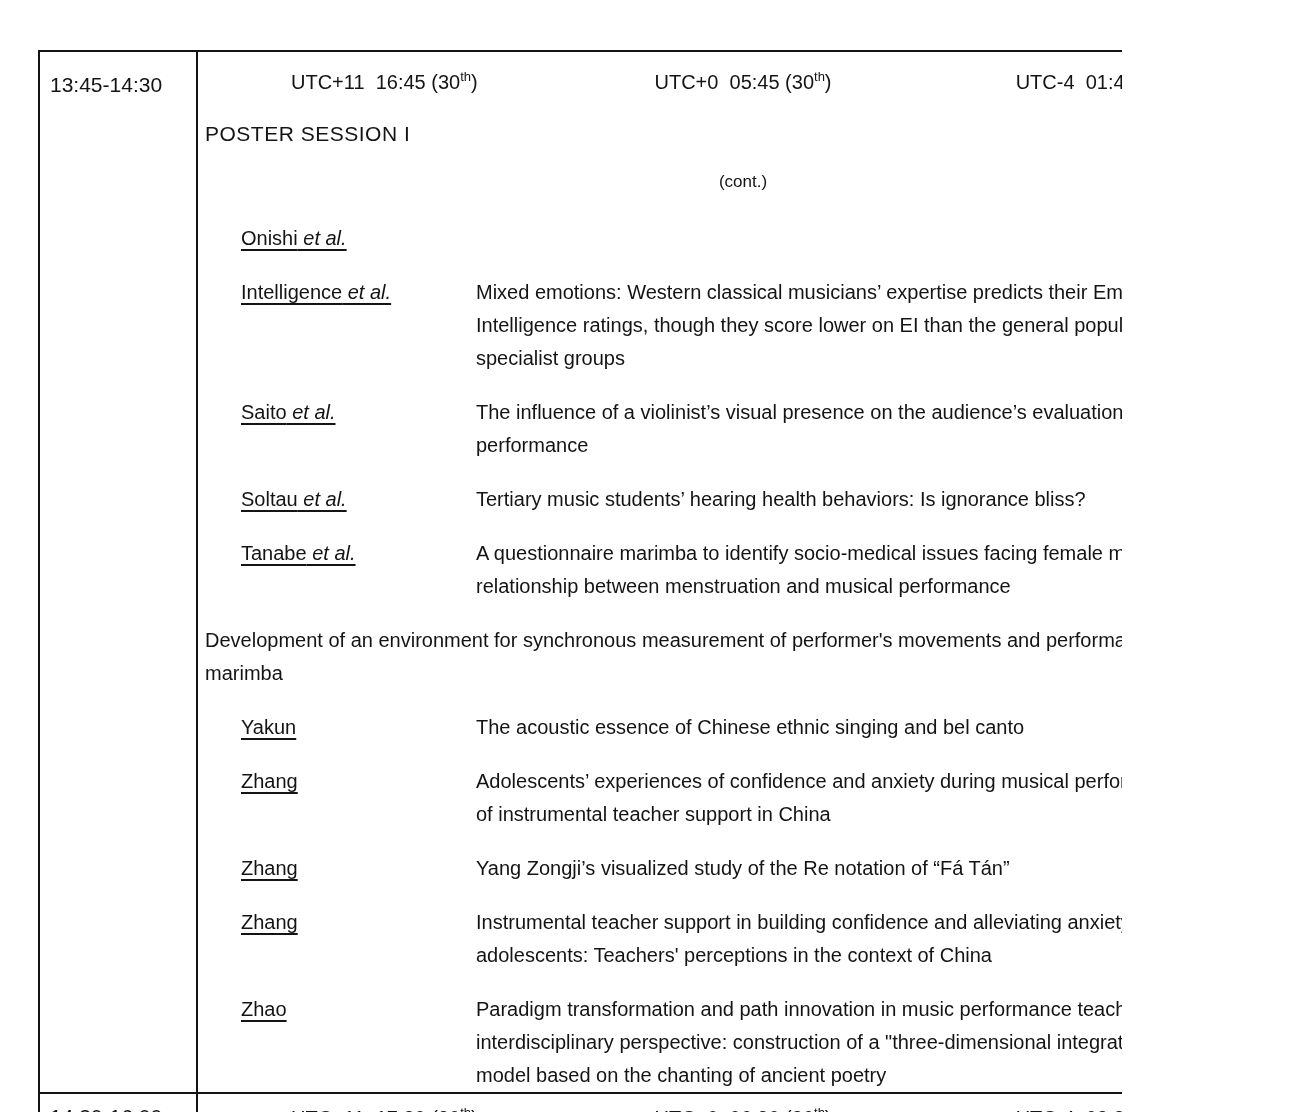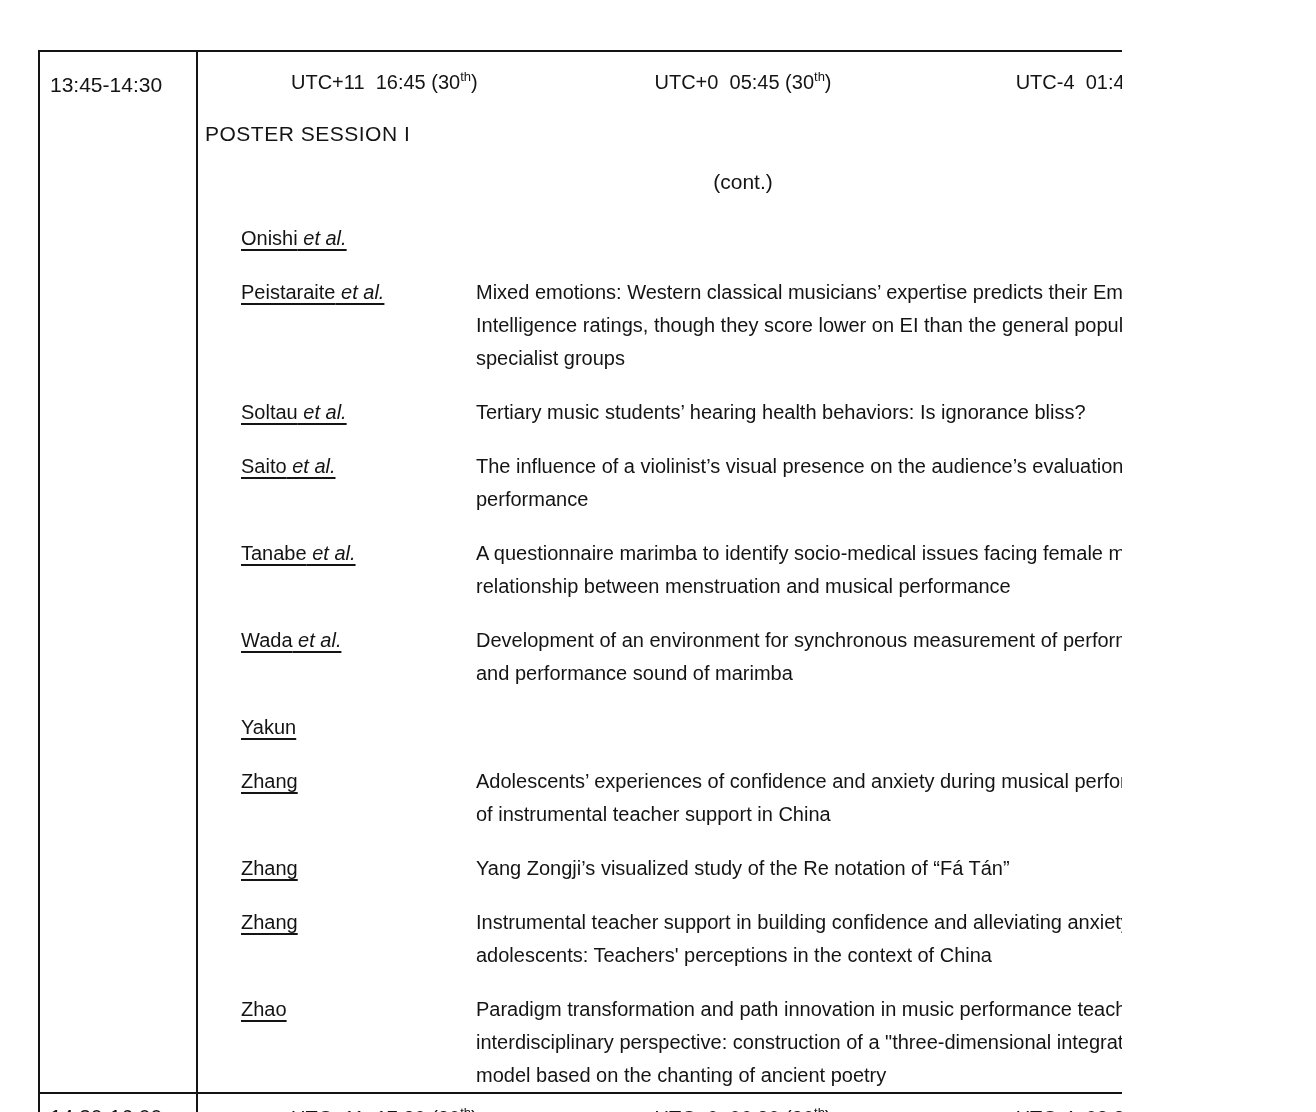--- a/index.html
+++ b/index.html
@@ -69,21 +69,21 @@
   }
   .session-title {
     text-align: left;
     font-size: 21px;
     line-height: 28px;
     margin-top: 24px;
     letter-spacing: 0.5px;
   }
   .session-cont {
     text-align: center;
-    font-size: 21px;
+    font-size: 17px;
     line-height: 28px;
     margin-top: 20px;
   }
   .entries {
     margin-top: 26px;
   }
   .entry {
     display: flex;
     align-items: flex-start;
     margin-bottom: 21px;
@@ -132,46 +132,46 @@
         <div class="session-title">POSTER SESSION I</div>
         <div class="session-cont">(cont.)</div>
 
         <div class="entries">
 
           <div class="entry">
             <div class="entry-author-col"><span class="author-link"><span>Onishi</span><span class="etal"> et al.</span></span></div>
           </div>
 
           <div class="entry">
-            <div class="entry-author-col"><span class="author-link"><span>Peistaraite</span><span class="etal"> et al.</span></span></div>
+            <div class="entry-author-col"><span class="author-link"><span>Intelligence</span><span class="etal"> et al.</span></span></div>
             <div class="entry-title">Mixed emotions: Western classical musicians’ expertise predicts their Emotional Intelligence ratings, though they score lower on EI than the general population and other specialist groups</div>
+          </div>
+
+          <div class="entry">
+            <div class="entry-author-col"><span class="author-link"><span>Saito</span><span class="etal"> et al.</span></span></div>
+            <div class="entry-title">The influence of a violinist’s visual presence on the audience’s evaluation in live performance</div>
           </div>
 
           <div class="entry">
             <div class="entry-author-col"><span class="author-link"><span>Soltau</span><span class="etal"> et al.</span></span></div>
             <div class="entry-title">Tertiary music students’ hearing health behaviors: Is ignorance bliss?</div>
           </div>
 
           <div class="entry">
-            <div class="entry-author-col"><span class="author-link"><span>Saito</span><span class="etal"> et al.</span></span></div>
-            <div class="entry-title">The influence of a violinist’s visual presence on the audience’s evaluation in live performance</div>
-          </div>
-
-          <div class="entry">
             <div class="entry-author-col"><span class="author-link"><span>Tanabe</span><span class="etal"> et al.</span></span></div>
             <div class="entry-title">A questionnaire marimba to identify socio-medical issues facing female musicians: The relationship between menstruation and musical performance</div>
           </div>
 
           <div class="entry">
-            <div class="entry-author-col"><span class="author-link"><span>Wada</span><span class="etal"> et al.</span></span></div>
             <div class="entry-title">Development of an environment for synchronous measurement of performer's movements and performance sound of marimba</div>
           </div>
 
           <div class="entry">
             <div class="entry-author-col"><span class="author-link"><span>Yakun</span><span class="etal"></span></span></div>
+            <div class="entry-title">The acoustic essence of Chinese ethnic singing and bel canto</div>
           </div>
 
           <div class="entry">
             <div class="entry-author-col"><span class="author-link"><span>Zhang</span><span class="etal"></span></span></div>
             <div class="entry-title">Adolescents’ experiences of confidence and anxiety during musical performances: The role of instrumental teacher support in China</div>
           </div>
 
           <div class="entry">
             <div class="entry-author-col"><span class="author-link"><span>Zhang</span><span class="etal"></span></span></div>
             <div class="entry-title">Yang Zongji’s visualized study of the Re notation of “Fá Tán”</div>

